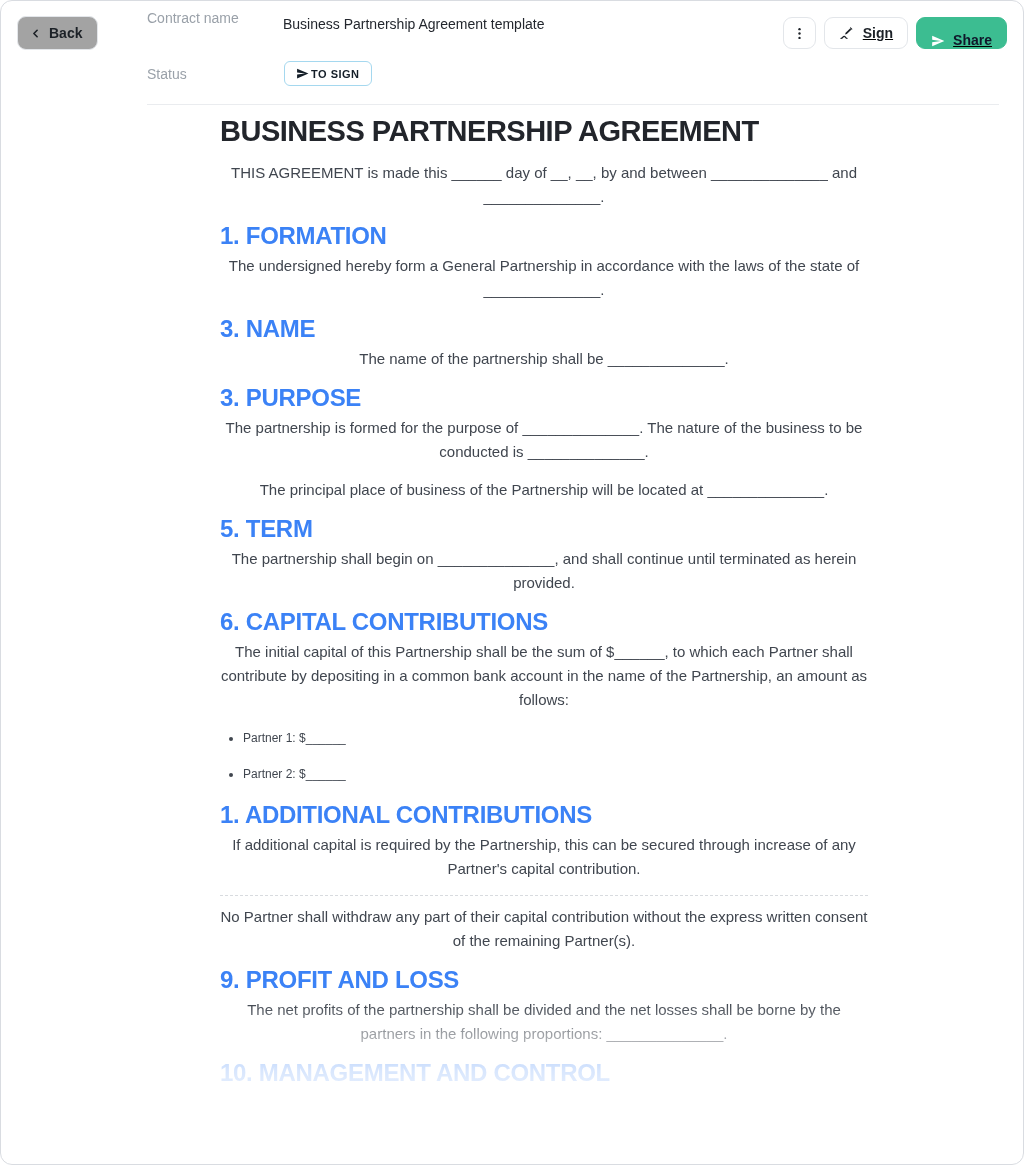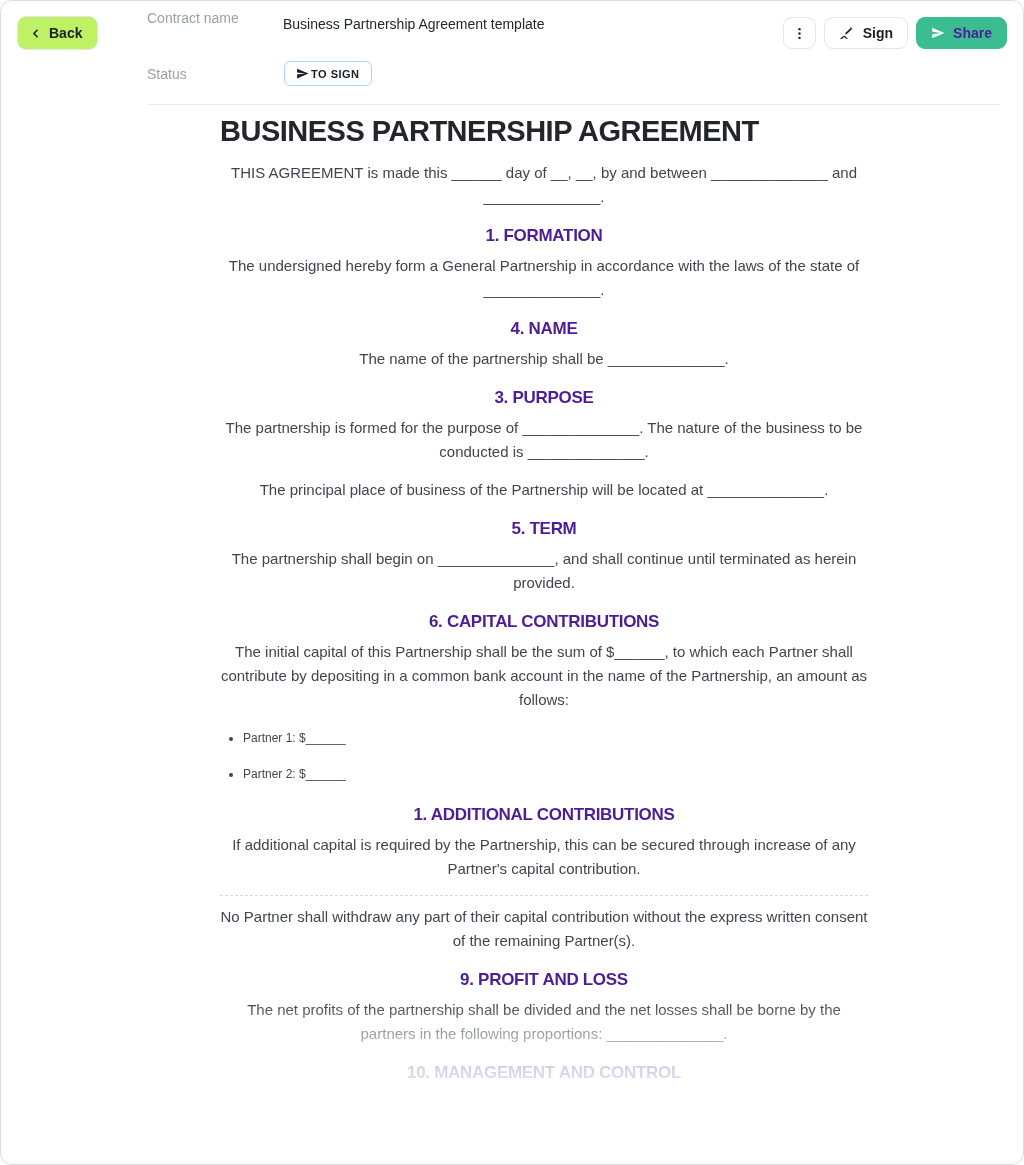--- a/index.html
+++ b/index.html
@@ -13,68 +13,69 @@
     position:absolute; inset:0; box-sizing:border-box;
     background:#fff; border:1px solid #d9dce1; border-radius:12px;
     overflow:hidden;
   }
 
   
   .back-btn {
     position:absolute; left:16px; top:15px; height:34px;
     display:inline-flex; align-items:center; gap:7px;
     padding:0 15px 0 11px; box-sizing:border-box;
-    background:#bef264; border:1px solid #e3e6ea; border-radius:9px;
+    background:#a3a3a3; border:1px solid #e3e6ea; border-radius:9px;
     font-family:inherit; font-size:14px; font-weight:600; color:#1c2127;
     cursor:pointer;
   }
   .meta-label { position:absolute; font-size:14px; color:#9aa1a9; }
   .meta-value { position:absolute; font-size:14px; font-weight:500; color:#23272e; }
   .lbl-contract { left:146px; top:9px; }
   .val-contract { left:282px; top:15px; }
   .lbl-status   { left:146px; top:65px; }
   .status-badge {
     position:absolute; left:283px; top:60px; height:25px;
     display:inline-flex; align-items:center; gap:2px; padding:0 11px;
     box-sizing:border-box; background:#fff;
     border:1px solid var(--badge-border,#a5d8ef); border-radius:6px;
     font-size:11px; font-weight:700; letter-spacing:.5px; color:#141e28;
   }
-  .actions { position:absolute; top:16px; right:16px; display:flex; gap:8px; }
+  .actions { position:absolute; top:16px; right:16px; display:flex; gap:8px;text-decoration:underline; }
   .icon-btn {
     width:33px; height:32px; box-sizing:border-box;
     display:flex; align-items:center; justify-content:center;
     background:#fff; border:1px solid #e3e6ea; border-radius:9px;
     color:#1c2127; cursor:pointer;
   }
   .btn {
     height:32px; box-sizing:border-box; padding:0 14px;
     display:inline-flex; align-items:center; gap:8px;
     background:#fff; border:1px solid #e3e6ea; border-radius:9px;
     font-family:inherit; font-size:14px; font-weight:600; color:#1c2127;
     cursor:pointer;
   }
   .btn-share {
     background:var(--accent-green,#3cbd91); border-color:var(--accent-green,#3cbd91);
-    color:#4c1d95;
+    color:#0f172a;
+    align-items:flex-end;
   }
   .header-divider {
     position:absolute; left:146px; right:24px; top:103px;
     border-top:1px solid #eaecef;
   }
 
   
   .doc { position:absolute; left:219px; top:112px; width:648px; }
   .doc h1 {
     margin:0 0 12px; font-size:29px; line-height:36px; font-weight:800;
     letter-spacing:-0.5px; color:#22252b;
   }
   .doc h2 {
-    margin:12px 0 6px; font-size:17px; line-height:25px; font-weight:800;
-    letter-spacing:-0.3px; color:#4c1d95;text-align:center;
+    margin:12px 0 6px; font-size:24px; line-height:25px; font-weight:800;
+    letter-spacing:-0.3px; color:#3b82f6;
   }
   .doc p { margin:0 0 14px; font-size:15px; line-height:24px; color:#40464f;text-align:center; }
   .doc ul { margin:0 0 16px; padding-left:23px; }
   .doc li { font-size:12px; line-height:24px; color:#40464f; margin:0 0 12px; }
   .doc li:last-child { margin:0; }
   .page-break { border-top:1px dashed #d8dbdf; margin:5px 0 9px; }
 
   
   .fade-overlay {
     position:absolute; left:1px; right:1px; bottom:1px; height:160px;
@@ -146,21 +147,21 @@
   </div>
 
   <div class="header-divider"></div>
 
   <main class="doc">
     <h1>BUSINESS PARTNERSHIP AGREEMENT</h1>
     <p>THIS AGREEMENT is made this ______ day of __, __, by and between ______________ and ______________.</p>
     <div id="sections">
         <h2>1. FORMATION</h2>
         <p>The undersigned hereby form a General Partnership in accordance with the laws of the state of ______________.</p>
-        <h2>4. NAME</h2>
+        <h2>3. NAME</h2>
         <p>The name of the partnership shall be ______________.</p>
         <h2>3. PURPOSE</h2>
         <p>The partnership is formed for the purpose of ______________. The nature of the business to be conducted is ______________.</p>
         <p>The principal place of business of the Partnership will be located at ______________.</p>
         <h2>5. TERM</h2>
         <p>The partnership shall begin on ______________, and shall continue until terminated as herein provided.</p>
         <h2>6. CAPITAL CONTRIBUTIONS</h2>
         <p>The initial capital of this Partnership shall be the sum of $______, to which each Partner shall contribute by depositing in a common bank account in the name of the Partnership, an amount as follows:</p>
         <ul>
           <li>Partner 1: $______</li>

